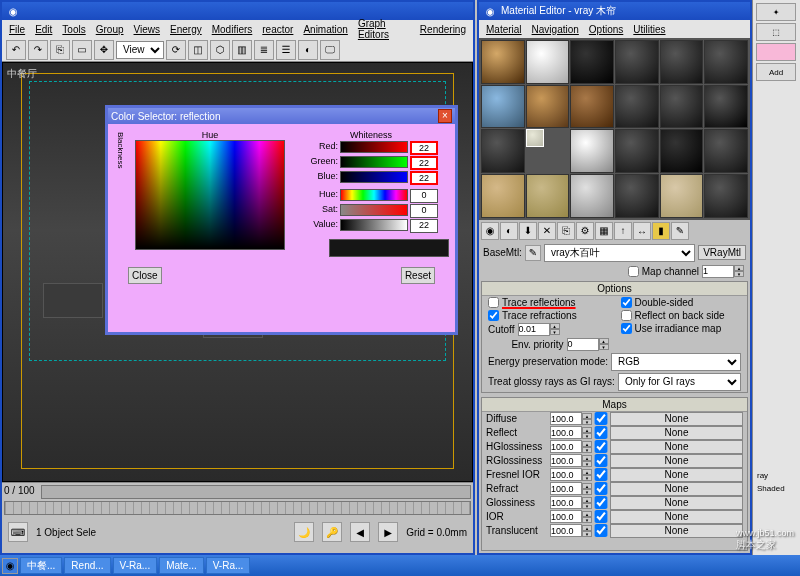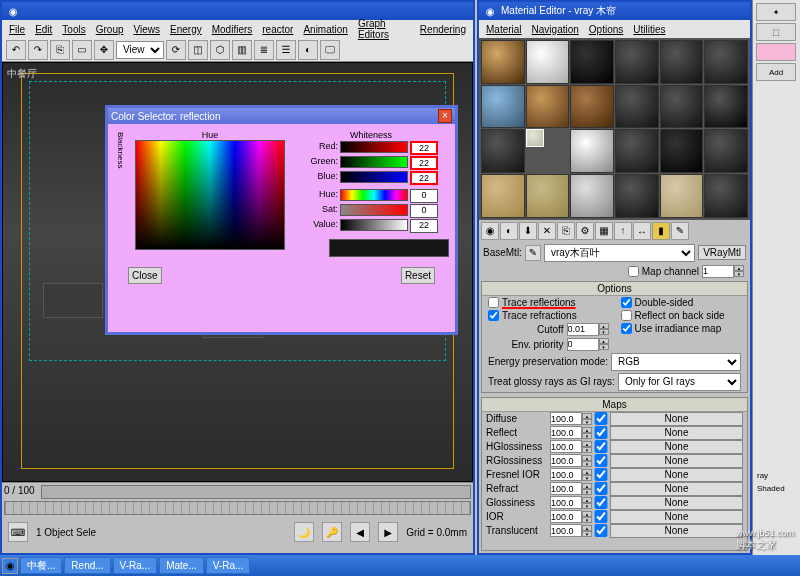--- a/index.html
+++ b/index.html
@@ -254,21 +254,21 @@
     <div style="display:grid;grid-template-columns:1fr 1fr">
       <div>
         <div class="optrow">
             <input type="checkbox" style="">
             <span class="redunder">Trace reflections</span>
           </div>
         <div class="optrow">
             <input type="checkbox" checked="" style="">
             <span>Trace refractions</span>
           </div>
-        <div class="optrow" style="justify-content:flex-end">
+        <div class="optrow" style="">
             <span>Cutoff</span>
             <div class="spinner">
               <input value="0.01" style="">
               <div class="spinbtns">
                 <div>▴</div>
                 <div>▾</div>
               </div>
             </div>
           </div>
         <div class="optrow" style="justify-content:flex-end">

